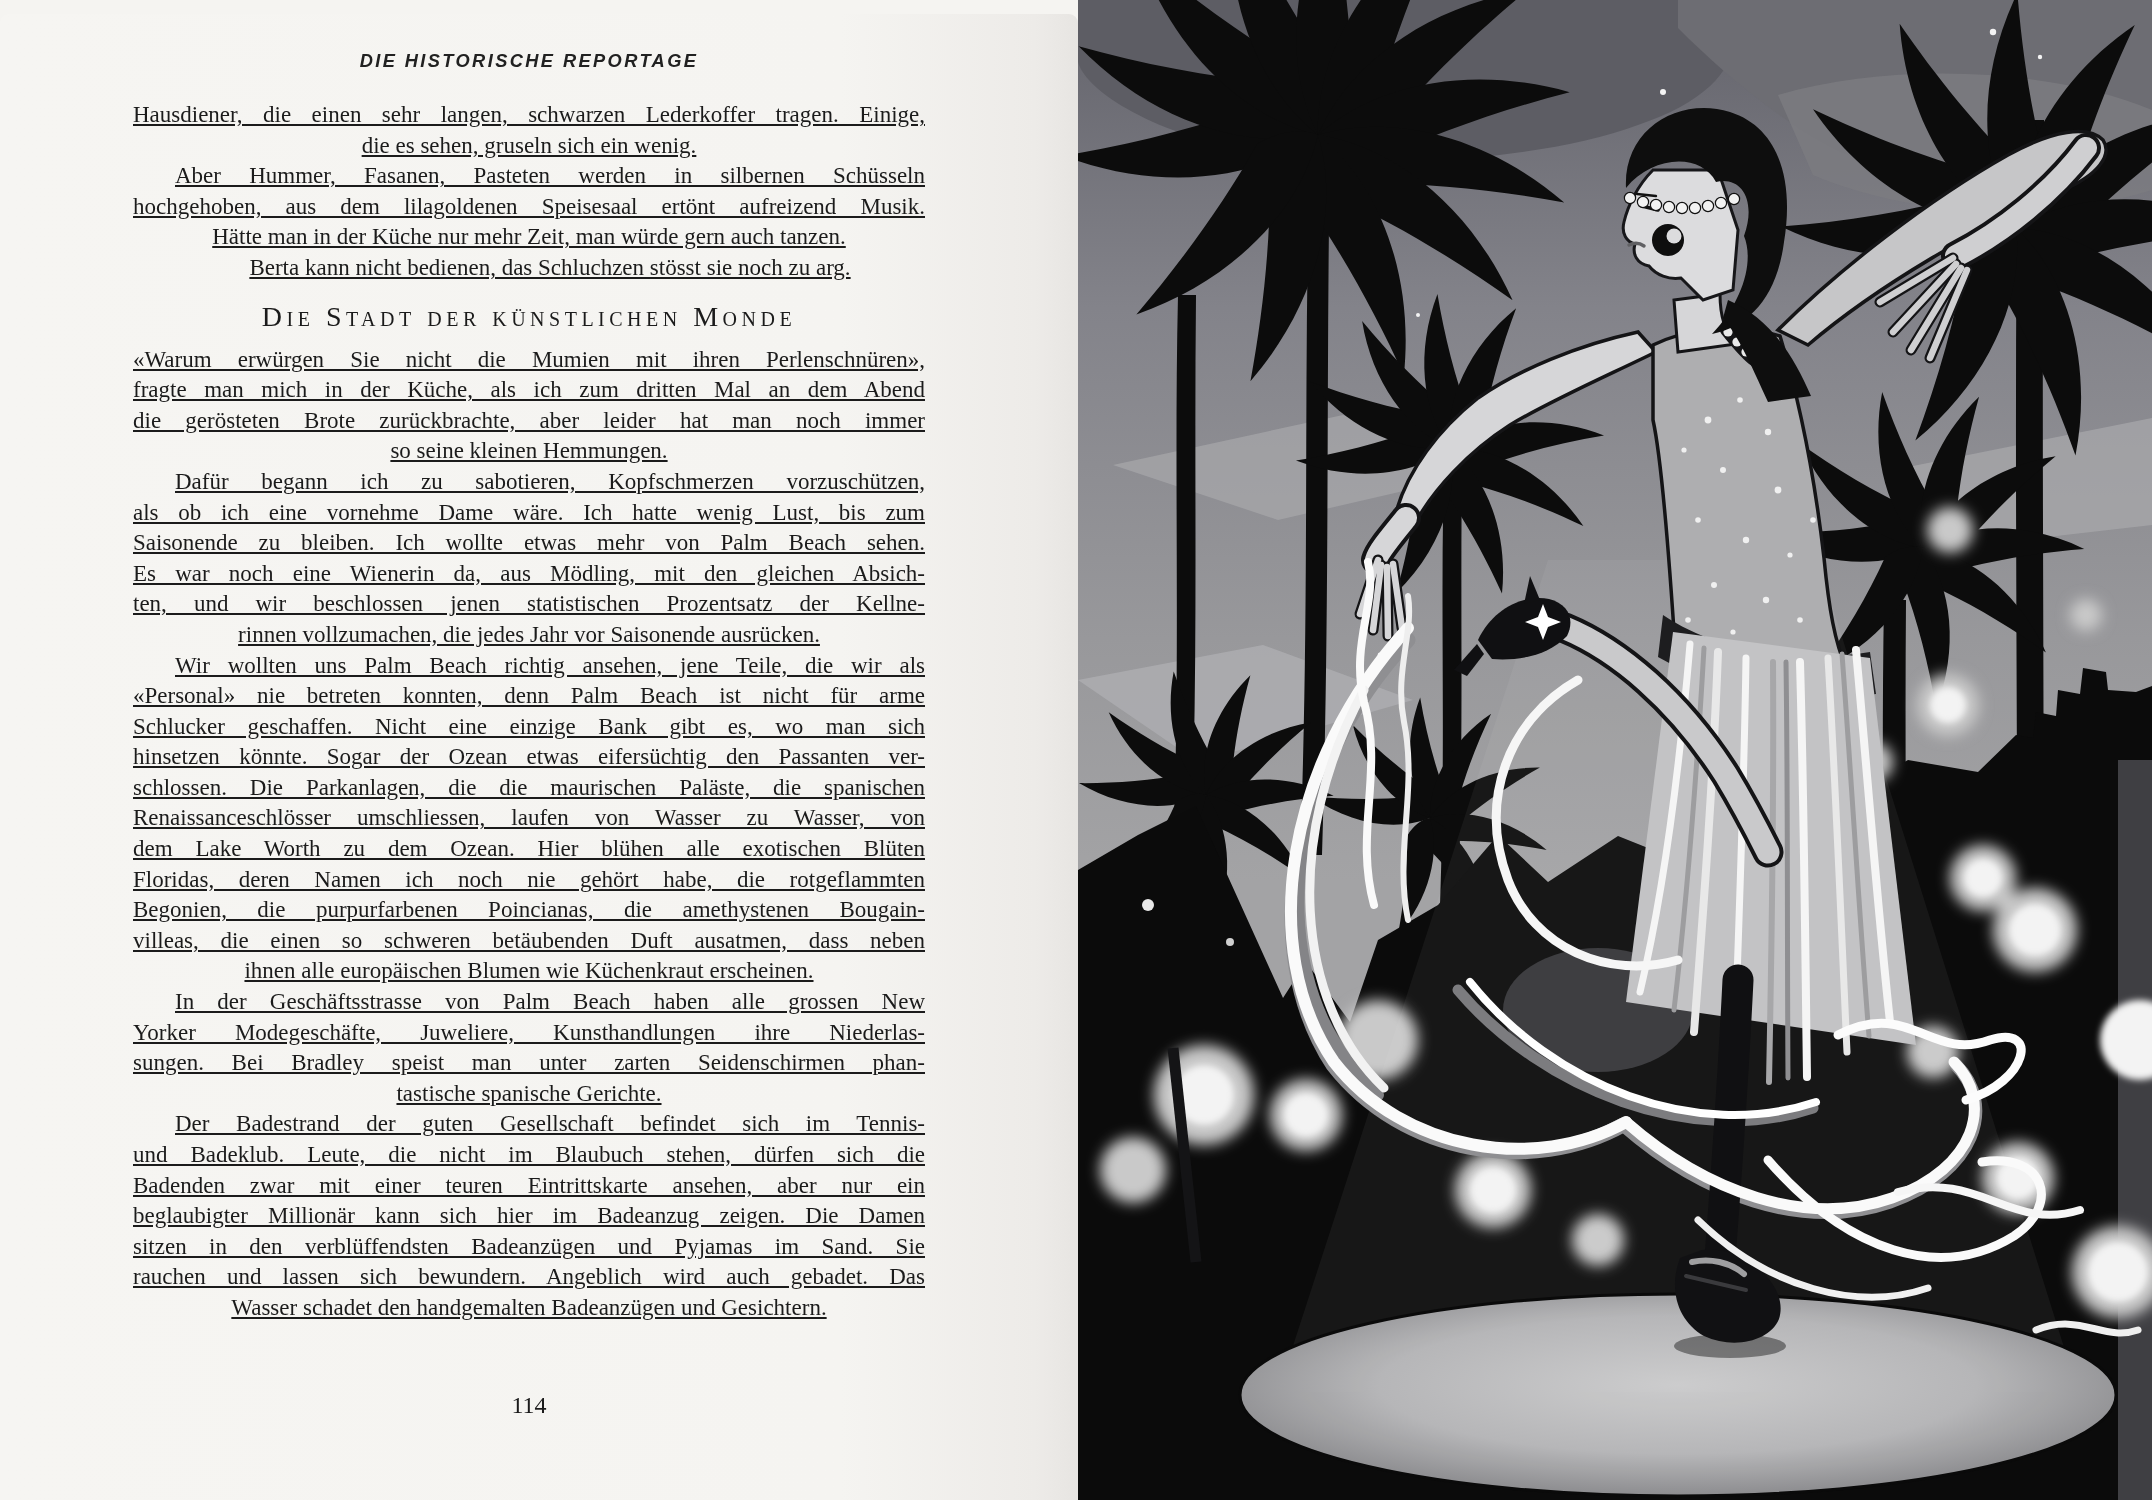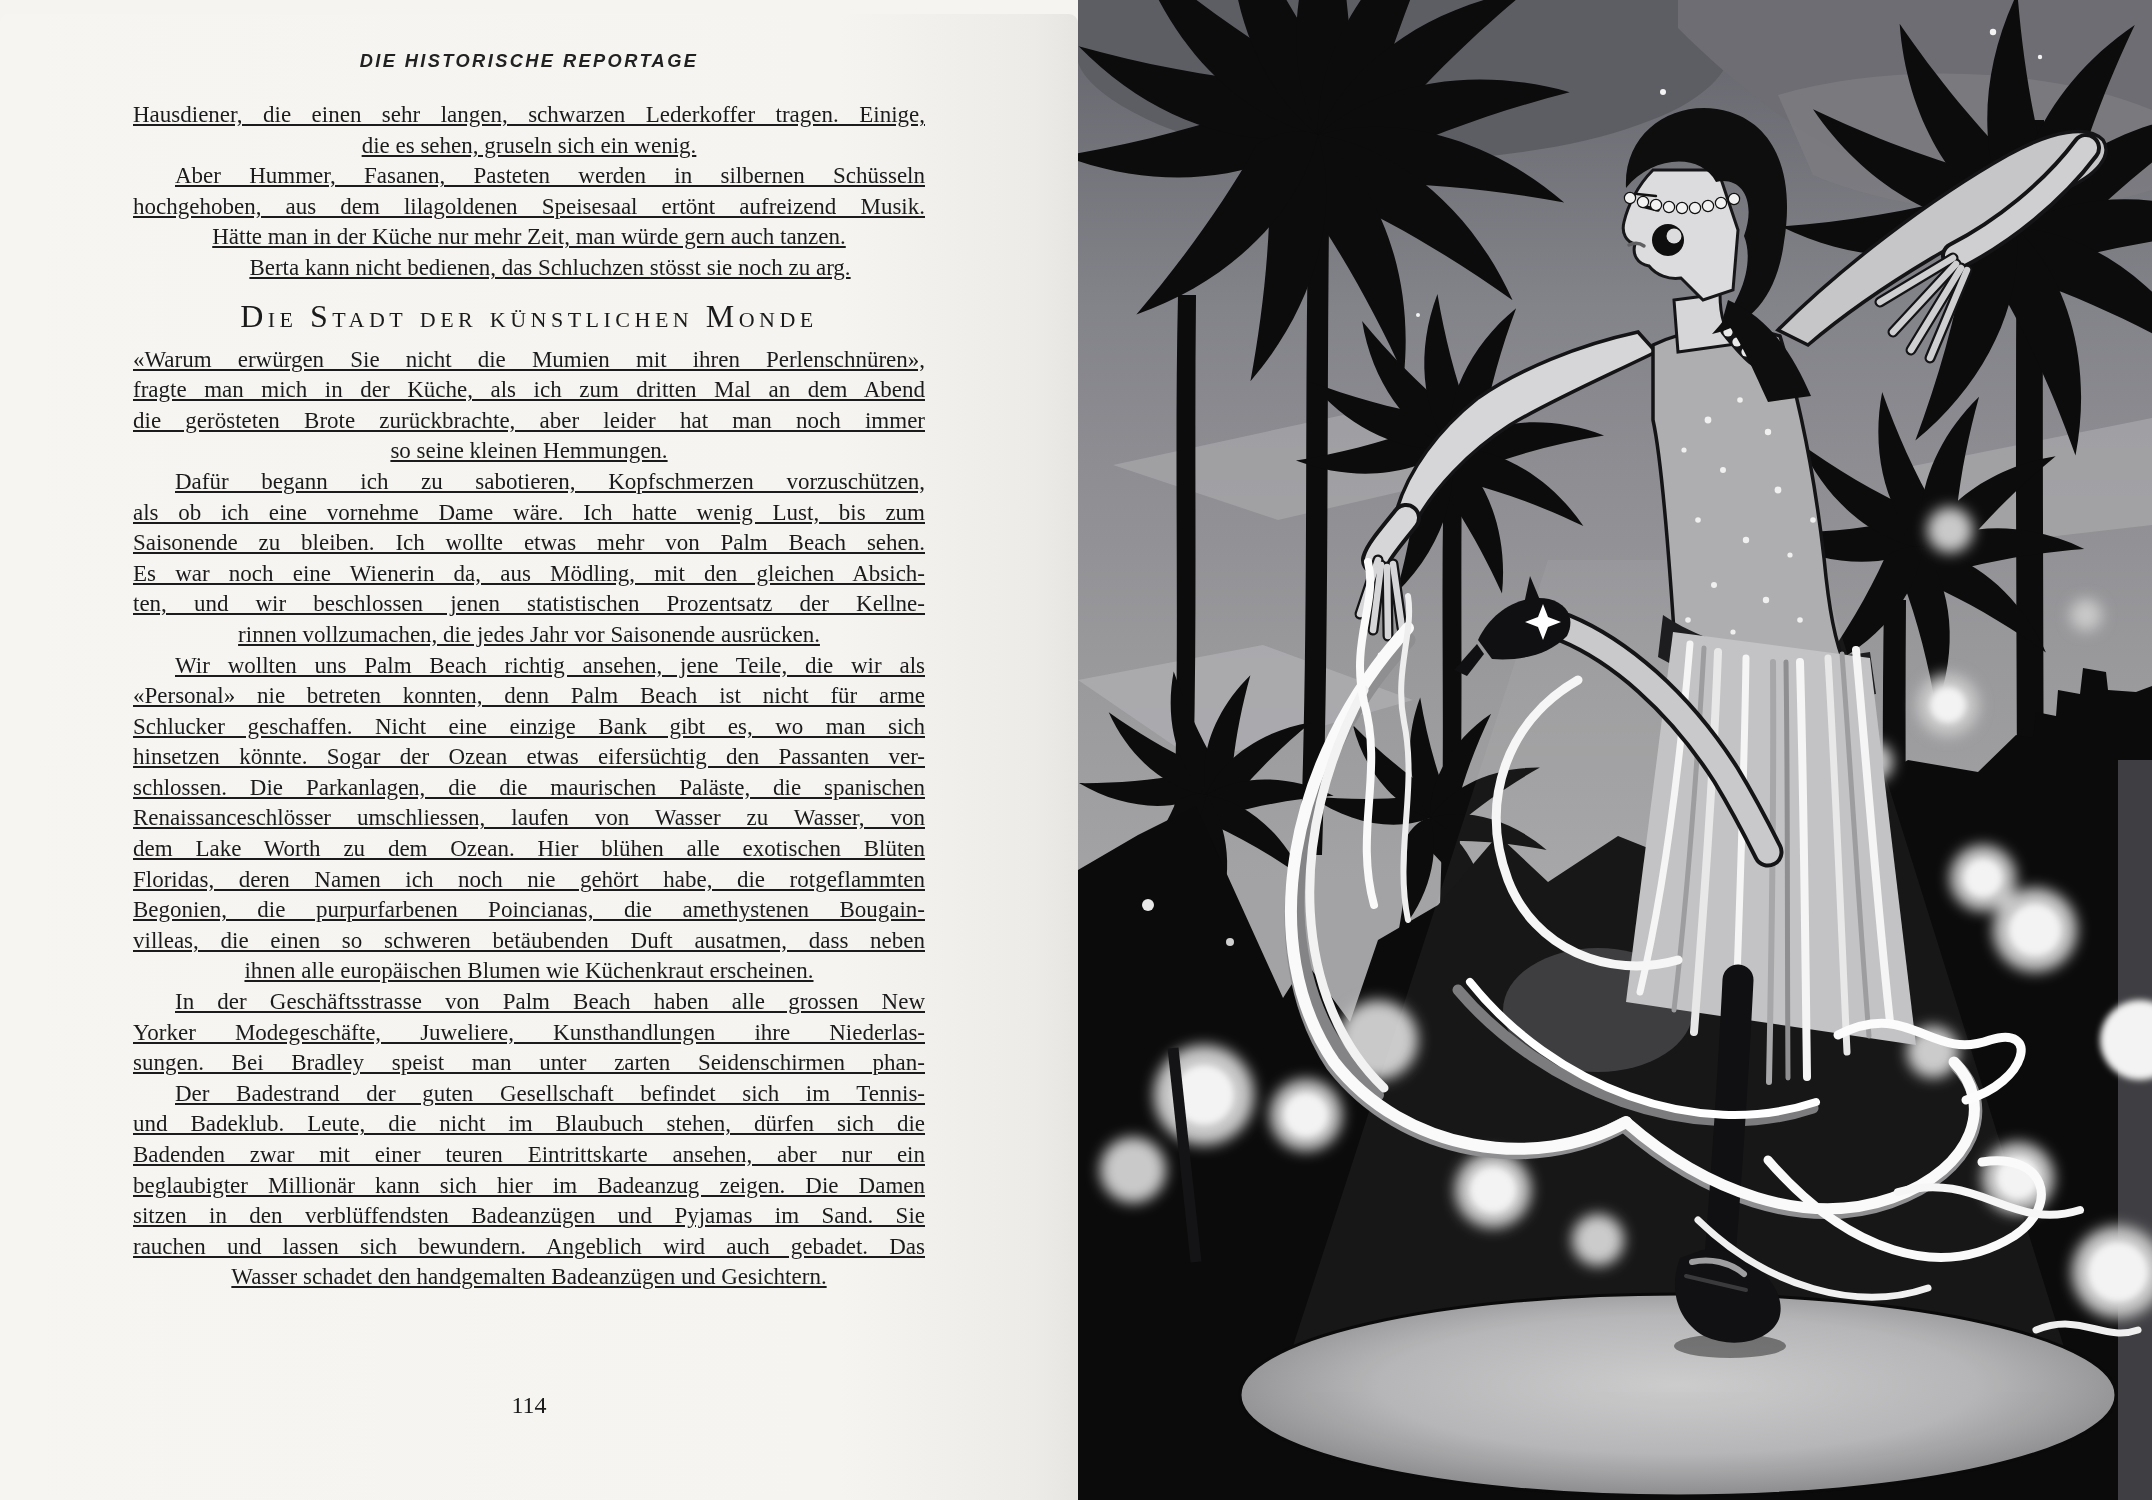--- a/index.html
+++ b/index.html
@@ -8,21 +8,21 @@
     background:linear-gradient(90deg,#f6f5f2 0%,#f5f4f1 78%,#edebe8 96%,#e7e5e2 100%);border-radius:9px;}
   .running-header{position:absolute;left:133px;top:36px;width:792px;text-align:center;
     font-family:"Liberation Sans","DejaVu Sans",sans-serif;font-style:italic;font-weight:bold;
     font-size:19px;letter-spacing:2.5px;color:#212121;transform:scaleX(.96);}
   .text-column{position:absolute;left:133px;top:86px;width:792px;}
   .line{font-size:23px;line-height:30.6px;height:30.6px;overflow:hidden;text-align:justify;color:#1b1b1b;text-decoration:underline;}
   .line::after{content:"";display:inline-block;width:100%;}
   .line.last{text-align:center;}
   .line.last::after{content:none;}
   .line.indent{text-indent:42px;}
-  .sec-heading{font-size:32px;line-height:31px;font-variant:small-caps;letter-spacing:4.5px;
+  .sec-heading{font-size:28px;line-height:31px;font-variant:small-caps;letter-spacing:4.5px;
     text-align:center;margin:17px 0 13px;color:#1b1b1b;}
   .page-number{position:absolute;left:133px;top:1342px;width:792px;text-align:center;
     font-size:24px;color:#1b1b1b;margin-top:36px;}
   .page-right{position:absolute;left:1078px;top:0;width:1074px;height:1500px;background:#0b0b0b;}
   .page-right svg{display:block;width:1074px;height:1500px;}
 </style>
 </head>
 <body>
 
 <div class="book">
@@ -54,20 +54,21 @@
         <div class="line">schlossen. Die Parkanlagen, die die maurischen Paläste, die spanischen</div>
         <div class="line">Renaissanceschlösser umschliessen, laufen von Wasser zu Wasser, von</div>
         <div class="line">dem Lake Worth zu dem Ozean. Hier blühen alle exotischen Blüten</div>
         <div class="line">Floridas, deren Namen ich noch nie gehört habe, die rotgeflammten</div>
         <div class="line">Begonien, die purpurfarbenen Poincianas, die amethystenen Bougain-</div>
         <div class="line">villeas, die einen so schweren betäubenden Duft ausatmen, dass neben</div>
         <div class="line last">ihnen alle europäischen Blumen wie Küchenkraut erscheinen.</div>
         <div class="line indent">In der Geschäftsstrasse von Palm Beach haben alle grossen New</div>
         <div class="line">Yorker Modegeschäfte, Juweliere, Kunsthandlungen ihre Niederlas-</div>
         <div class="line">sungen. Bei Bradley speist man unter zarten Seidenschirmen phan-</div>
+        <div class="line last">tastische spanische Gerichte.</div>
         <div class="line indent">Der Badestrand der guten Gesellschaft befindet sich im Tennis-</div>
         <div class="line">und Badeklub. Leute, die nicht im Blaubuch stehen, dürfen sich die</div>
         <div class="line">Badenden zwar mit einer teuren Eintrittskarte ansehen, aber nur ein</div>
         <div class="line">beglaubigter Millionär kann sich hier im Badeanzug zeigen. Die Damen</div>
         <div class="line">sitzen in den verblüffendsten Badeanzügen und Pyjamas im Sand. Sie</div>
         <div class="line">rauchen und lassen sich bewundern. Angeblich wird auch gebadet. Das</div>
         <div class="line last">Wasser schadet den handgemalten Badeanzügen und Gesichtern.</div>
       </div>
     <div class="page-number">114</div>
   </div>

